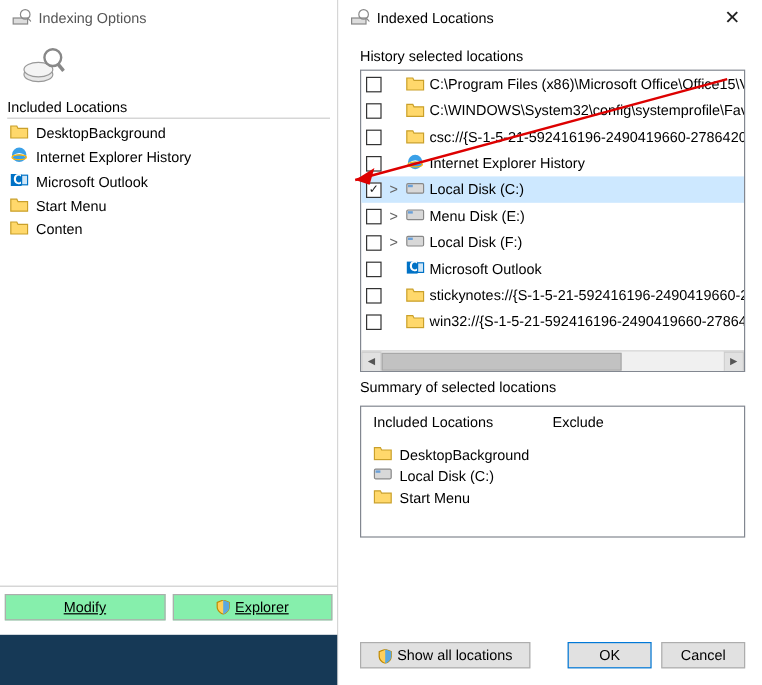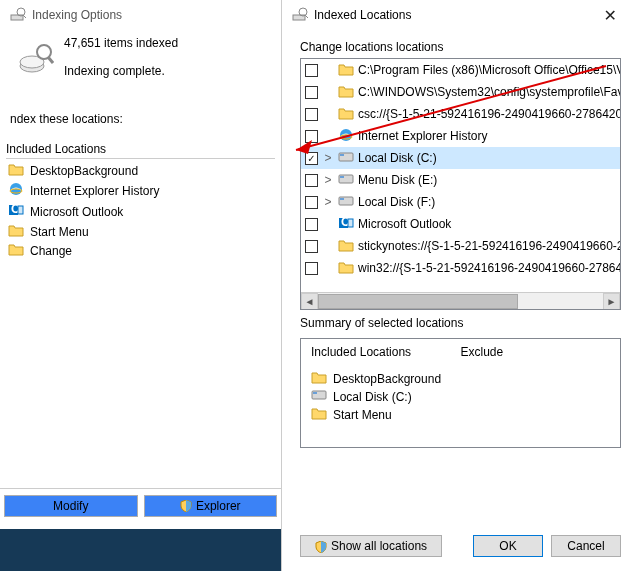--- a/index.html
+++ b/index.html
@@ -12,21 +12,21 @@
   .close-x { font-size: 16px; padding: 0 8px; color:#222; }
   .section-pad { padding: 6px 10px; }
   .status-row { display:flex; align-items:center; padding:4px 10px 0 10px; }
   .drive-big { margin: 2px 10px 0 8px; }
   .status-text { line-height: 18px; }
   .left-mid { padding: 0 6px; flex:0 0 auto; }
   .group-lbl { padding: 10px 0 2px 0; }
   .left-list { border-top:1px solid #ccc; padding:2px 0; }
   .left-item { display:flex; align-items:center; gap:6px; padding:1px 0 1px 2px; }
   .left-buttons { display:flex; gap:6px; padding: 6px 4px; border-top:1px solid #ccc; margin-top:auto; }
-  .btn { background:#3b82f6; border:1px solid #adadad; padding:3px 8px; display:inline-flex; align-items:center; gap:4px; cursor:default; }
+  .btn { background:#86efac; border:1px solid #adadad; padding:3px 8px; display:inline-flex; align-items:center; gap:4px; cursor:default;text-decoration:underline; }
   .links { padding: 6px 4px; }
   .link { color:#0066cc; text-decoration:underline; display:block; padding:2px 0; cursor:pointer; }
   .dark-strip { background:#163956; height:42px; position:absolute; left:0; right:0; bottom:0; }
   .right-body { padding: 4px 14px 0 18px; flex:1; display:flex; flex-direction:column; }
   .fieldset-lbl { padding: 6px 0 4px 0; }
   .tree-wrap { border:1px solid #828790; height:252px; position:relative; padding:2px 0 0 0; overflow:hidden; }
   .tree-inner { position:absolute; top:0; left:0; right:0; }
   .row { display:flex; align-items:center; height:22px; padding:0 4px; gap:4px; white-space:nowrap; }
   .row.sel { background:#cde8ff; }
   .cb { width:13px; height:13px; border:1px solid #333; background:#fff; display:inline-flex; align-items:center; justify-content:center; font-size:10px; color:#222; flex-shrink:0;}
@@ -60,26 +60,21 @@
         </svg>
       <span style="margin-left:6px;color:#555">Indexing Options</span>
     </div>
     <div class="status-row">
       <svg class="drive-big" width="36" height="36">
           <ellipse cx="14" cy="26" rx="12" ry="6" fill="#e8e8e8" stroke="#999"></ellipse>
           <ellipse cx="14" cy="22" rx="12" ry="6" fill="#f4f4f4" stroke="#999"></ellipse>
           <circle cx="26" cy="12" r="7" fill="#fff" stroke="#888" stroke-width="2"></circle>
           <line x1="30" y1="17" x2="35" y2="23" stroke="#888" stroke-width="3"></line>
         </svg>
-      <div class="status-text">
-        <div>47,651 items indexed</div>
-        <div style="margin-top:10px">Indexing complete.</div>
-      </div>
-    </div>
-    <div class="section-pad" style="margin-top:26px">ndex these locations:</div>
+    </div>
     <div class="left-mid">
       <div class="group-lbl">Included Locations</div>
       <div class="left-list" id="left-list">
           <div class="left-item">
             <span><svg width="16" height="14">
                 <path d="M1 3 h5 l1 2 h8 v8 h-14 z" fill="#ffd86b" stroke="#caa02a"></path>
               </svg></span>
             <span>DesktopBackground</span>
           </div>
           <div class="left-item">
@@ -101,21 +96,21 @@
           <div class="left-item">
             <span><svg width="16" height="14">
                 <path d="M1 3 h5 l1 2 h8 v8 h-14 z" fill="#ffd86b" stroke="#caa02a"></path>
               </svg></span>
             <span>Start Menu</span>
           </div>
           <div class="left-item">
             <span><svg width="16" height="14">
                 <path d="M1 3 h5 l1 2 h8 v8 h-14 z" fill="#ffd86b" stroke="#caa02a"></path>
               </svg></span>
-            <span>Change</span>
+            <span>Conten</span>
           </div>
         </div>
     </div>
     <div style="flex:1"></div>
     <div class="left-buttons">
       <div class="btn" style="flex:1;justify-content:center">
           <span>Modify</span>
         </div>
       <div class="btn" style="flex:1;justify-content:center">
         <svg width="12" height="12">
@@ -137,21 +132,21 @@
       <svg width="16" height="16">
           <rect x="1" y="8" width="12" height="5" fill="#ddd" stroke="#888"></rect>
           <circle cx="11" cy="5" r="4" fill="none" stroke="#888"></circle>
           <line x1="13" y1="8" x2="16" y2="11" stroke="#888"></line>
         </svg>
       <span style="margin-left:6px">Indexed Locations</span>
       <div class="spacer"></div>
       <div class="close-x">✕</div>
     </div>
     <div class="right-body">
-      <div class="fieldset-lbl">Change locations locations</div>
+      <div class="fieldset-lbl">History selected locations</div>
       <div class="tree-wrap">
         <div class="tree-inner" id="tree">
             <div class="row">
               <span class="cb"></span>
               <span class="exp"></span>
               <span><svg width="16" height="14">
                   <path d="M1 3 h5 l1 2 h8 v8 h-14 z" fill="#ffd86b" stroke="#caa02a"></path>
                 </svg></span>
               <span>C:\Program Files (x86)\Microsoft Office\Office15\Visio Conten</span>
             </div>

